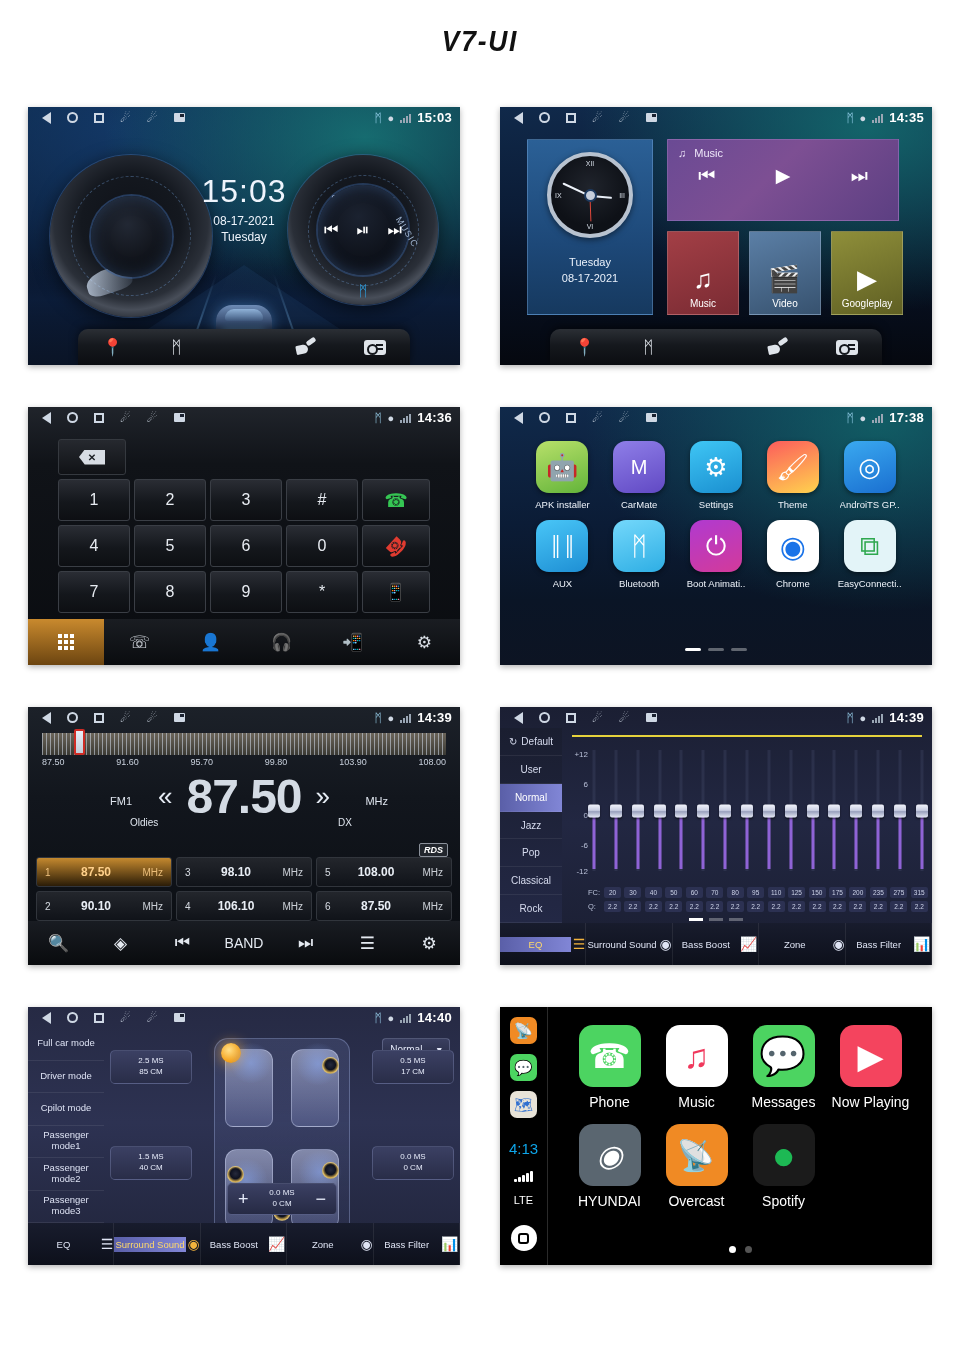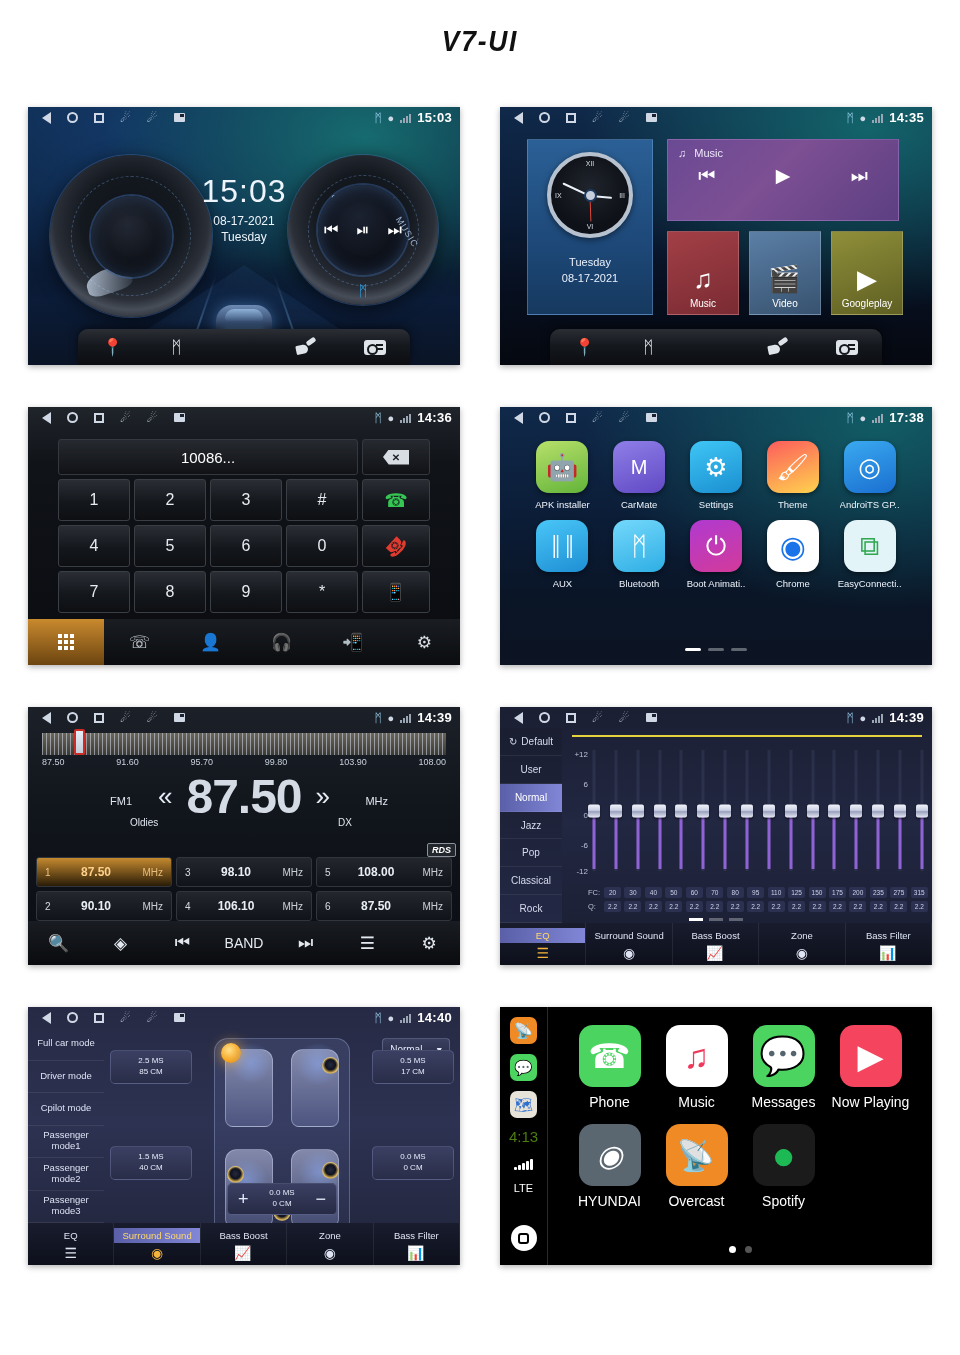--- a/index.html
+++ b/index.html
@@ -245,21 +245,21 @@
   }
   .ruler-needle{position:absolute;left:32px;top:-4px;width:11px;height:26px;background:linear-gradient(180deg,#e8eef7,#c3ccd8);border:2px solid #cf2b25;border-radius:2px;}
   .scale-lbls{position:absolute;top:26px;left:14px;right:14px;display:flex;justify-content:space-between;color:#c8d0dc;font-size:9px;}
   .big-freq{position:absolute;top:62px;left:0;right:0;display:flex;align-items:center;justify-content:center;}
   .big-freq .chev{color:#e6ecf4;font-size:26px;padding:0 4px;}
   .big-freq .val{color:#d4dbe4;font-size:48px;font-weight:bold;letter-spacing:-1px;margin:0 10px;}
   .band-lbl{position:absolute;top:88px;left:82px;color:#dfe5ee;font-size:11px;}
   .mhz-lbl{position:absolute;top:88px;right:72px;color:#dfe5ee;font-size:11px;}
   .oldies{position:absolute;top:110px;left:102px;color:#dfe5ee;font-size:10px;}
   .dx{position:absolute;top:110px;right:108px;color:#dfe5ee;font-size:10px;text-align:right;}
-  .rds{position:absolute;top:136px;right:4px;color:#fff;font-size:9px;font-weight:bold;font-style:italic;border:1px solid #8b919b;border-radius:2px;padding:1px 4px;background:#22262d;}
+  .rds{position:absolute;top:136px;right:12px;color:#fff;font-size:9px;font-weight:bold;font-style:italic;border:1px solid #8b919b;border-radius:2px;padding:1px 4px;background:#22262d;}
   .presets{position:absolute;top:150px;left:8px;right:8px;display:grid;grid-template-columns:repeat(3,1fr);grid-template-rows:repeat(2,30px);gap:4px;}
   .preset{background:linear-gradient(180deg,#23262c,#101319);border:1px solid #31353c;border-radius:3px;
     display:flex;align-items:center;padding:0 8px;color:#e9eef5;font-size:12px;}
   .preset.on{background:linear-gradient(180deg,#c4892f,#2a1c07);color:#ffd08a;}
   .preset .pn{width:18px;font-size:10px;opacity:.9;}
   .preset .pf{flex:1;text-align:center;font-weight:bold;}
   .preset .pu{width:34px;text-align:right;font-size:10px;opacity:.85;}
   .p5-tools{position:absolute;bottom:0;left:0;right:0;height:44px;display:flex;align-items:center;
     background:linear-gradient(180deg,#191c22,#090b0e);}
   .p5-tools .tl{flex:1;display:flex;align-items:center;justify-content:center;color:#e4e9f0;font-size:17px;}
@@ -283,21 +283,21 @@
   .fcq{position:absolute;left:26px;right:4px;bottom:8px;}
   .fcq .lrow{display:flex;align-items:center;margin-bottom:3px;}
   .fcq .ltag{width:16px;color:#b9c0d8;font-size:7.5px;}
   .fcq .cells{flex:1;display:flex;justify-content:space-between;}
   .fcq .cell{width:17px;height:11px;background:#2c3152;border-radius:2px;color:#ccd2e8;font-size:6.5px;display:flex;align-items:center;justify-content:center;}
   .eq-pgdots{position:absolute;bottom:44px;left:0;right:0;display:flex;justify-content:center;gap:6px;}
   .eq-pgdots i{width:14px;height:3px;background:rgba(255,255,255,.3);display:block;}
   .eq-pgdots i.on{background:#fff;}
   .aud-tabs{position:absolute;bottom:0;left:0;right:0;height:42px;
     background:linear-gradient(180deg,#181c2d,#0d101b);display:flex;}
-  .aud-tab{flex:1;display:flex;flex-direction:column;align-items:center;justify-content:center;
+  .aud-tab{flex:1;display:flex;flex-direction:row;align-items:center;justify-content:center;
     color:#dfe4f4;font-size:9.5px;border-right:1px solid rgba(255,255,255,.08);gap:2px;}
   .aud-tab .tt{width:100%;text-align:center;padding:2px 0;font-size:9.5px;}
   .aud-tab.on .tt{background:linear-gradient(90deg,#5a5fa8,#8186d6);color:#ffd96a;}
   .aud-tab .ti2{font-size:14px;}
   .aud-tab.on .ti2{color:#f2b33d;}
 
   
   .p7{background:linear-gradient(180deg,#262a44 0%,#2d3252 45%,#20243a 100%);}
   .sr-side{position:absolute;top:21px;left:0;bottom:42px;width:76px;display:flex;flex-direction:column;}
   .sr-side .ps{flex:1;display:flex;align-items:center;justify-content:center;text-align:center;color:#dde2f3;font-size:9.5px;border-bottom:1px solid rgba(255,255,255,.08);line-height:1.15;padding:0 3px;}
@@ -327,21 +327,21 @@
   .step{position:absolute;left:50%;transform:translateX(-50%);bottom:8px;width:110px;height:32px;
     background:linear-gradient(180deg,#3b4063,#262a44);border:1px solid rgba(170,185,235,.25);border-radius:5px;
     display:flex;align-items:center;justify-content:space-between;padding:0 10px;color:#e6ebfa;}
   .step .pm{font-size:18px;} .step .sv{font-size:8px;text-align:center;line-height:1.35;}
 
   
   .p8{background:#000;}
   .cp-side{position:absolute;left:0;top:0;bottom:0;width:48px;background:#000;
     border-right:1px solid #2a2a2a;display:flex;flex-direction:column;align-items:center;padding-top:10px;gap:10px;}
   .cp-mini{width:27px;height:27px;border-radius:7px;display:flex;align-items:center;justify-content:center;font-size:15px;}
-  .cp-time{color:#4d7c0f;font-size:15px;margin-top:0;}
+  .cp-time{color:#0ea5e9;font-size:15px;margin-top:12px;}
   .cp-sig{display:flex;align-items:flex-end;gap:1.5px;height:11px;margin-top:4px;}
   .cp-sig i{width:2.5px;background:#fff;display:block;border-radius:1px;}
   .cp-sig i:nth-child(1){height:3px}.cp-sig i:nth-child(2){height:5px}
   .cp-sig i:nth-child(3){height:7px}.cp-sig i:nth-child(4){height:9px}.cp-sig i:nth-child(5){height:11px}
   .cp-lte{color:#fff;font-size:11px;margin-top:2px;}
   .cp-home{position:absolute;bottom:14px;width:26px;height:26px;border-radius:50%;background:#fff;
     display:flex;align-items:center;justify-content:center;}
   .cp-home i{width:11px;height:11px;border:2px solid #000;border-radius:3px;display:block;}
   .cp-grid{position:absolute;left:48px;right:0;top:18px;display:grid;grid-template-columns:repeat(4,1fr);row-gap:14px;padding:0 18px;}
   .cp-app{display:flex;flex-direction:column;align-items:center;}
@@ -524,21 +524,20 @@
               <i></i>
               <i></i>
               <i></i>
             </span>
           <span class="sb-clock">14:36</span>
         </div>
       </div>
 
       <div class="dial-area">
         <div class="num-row">
-          <div class="num-display">10086...</div>
           <div class="del-btn">
             <span class="del-ic">✕</span>
           </div>
         </div>
         <div class="kp-row">
           <div class="key">1</div>
           <div class="key">2</div>
           <div class="key">3</div>
           <div class="key">#</div>
           <div class="key act">

